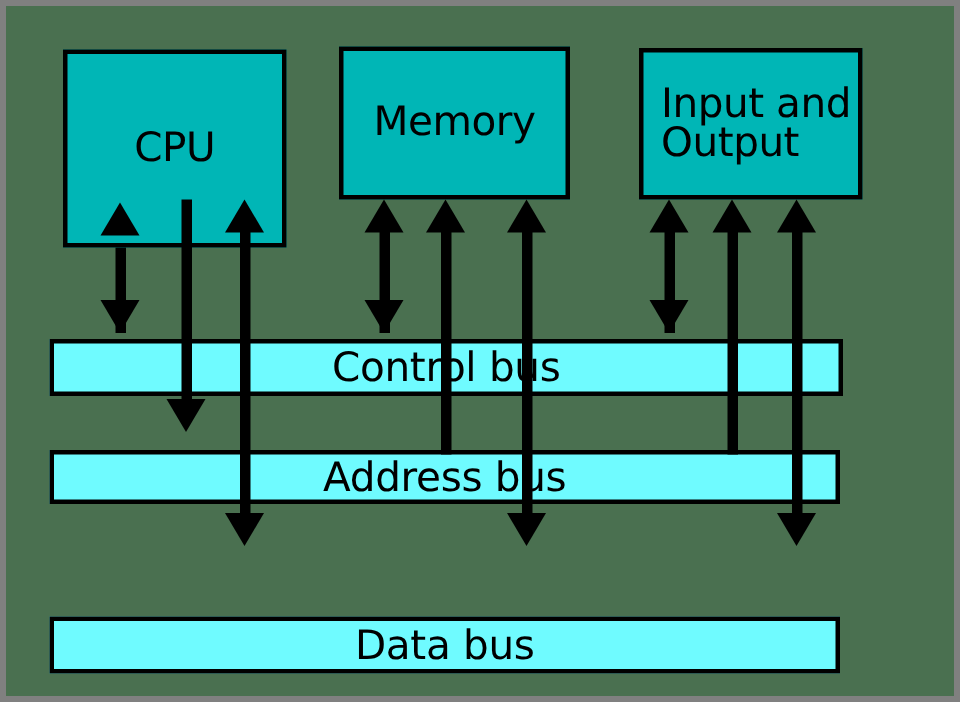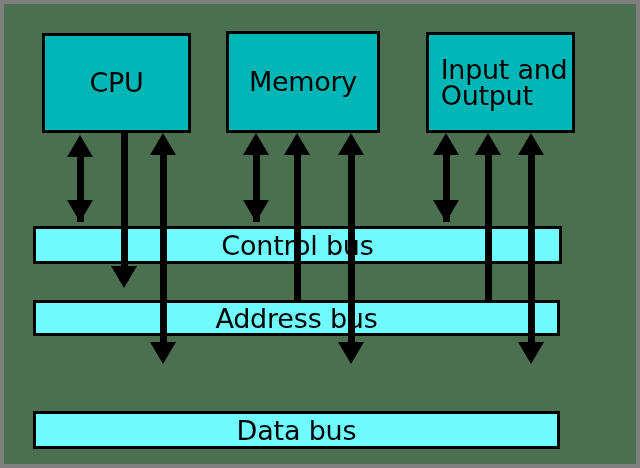--- a/index.html
+++ b/index.html
@@ -30,21 +30,21 @@
     justify-content: center;
   }
   .unit-label {
     color: #000000;
     font-size: 27px;
     line-height: 1.02;
     text-align: center;
     white-space: pre-line;
     letter-spacing: -0.3px;
   }
-  #unit-cpu    { left: 38px;  top: 29px; width: 149px; height: 100px; }
+  #unit-cpu    { left: 38px;  top: 29px; width: 149px; height: 132px; }
   #unit-memory { left: 222px; top: 27px; width: 154px; height: 102px; }
   #unit-io     { left: 422px; top: 28px; width: 149px; height: 101px;
                  justify-content: center; padding-left: 7px; }
   #unit-io .unit-label { text-align: left; line-height: 0.96; }
 
   
   .bus {
     position: absolute;
     background: #6ffbff;
     border: 3px solid #000000;

